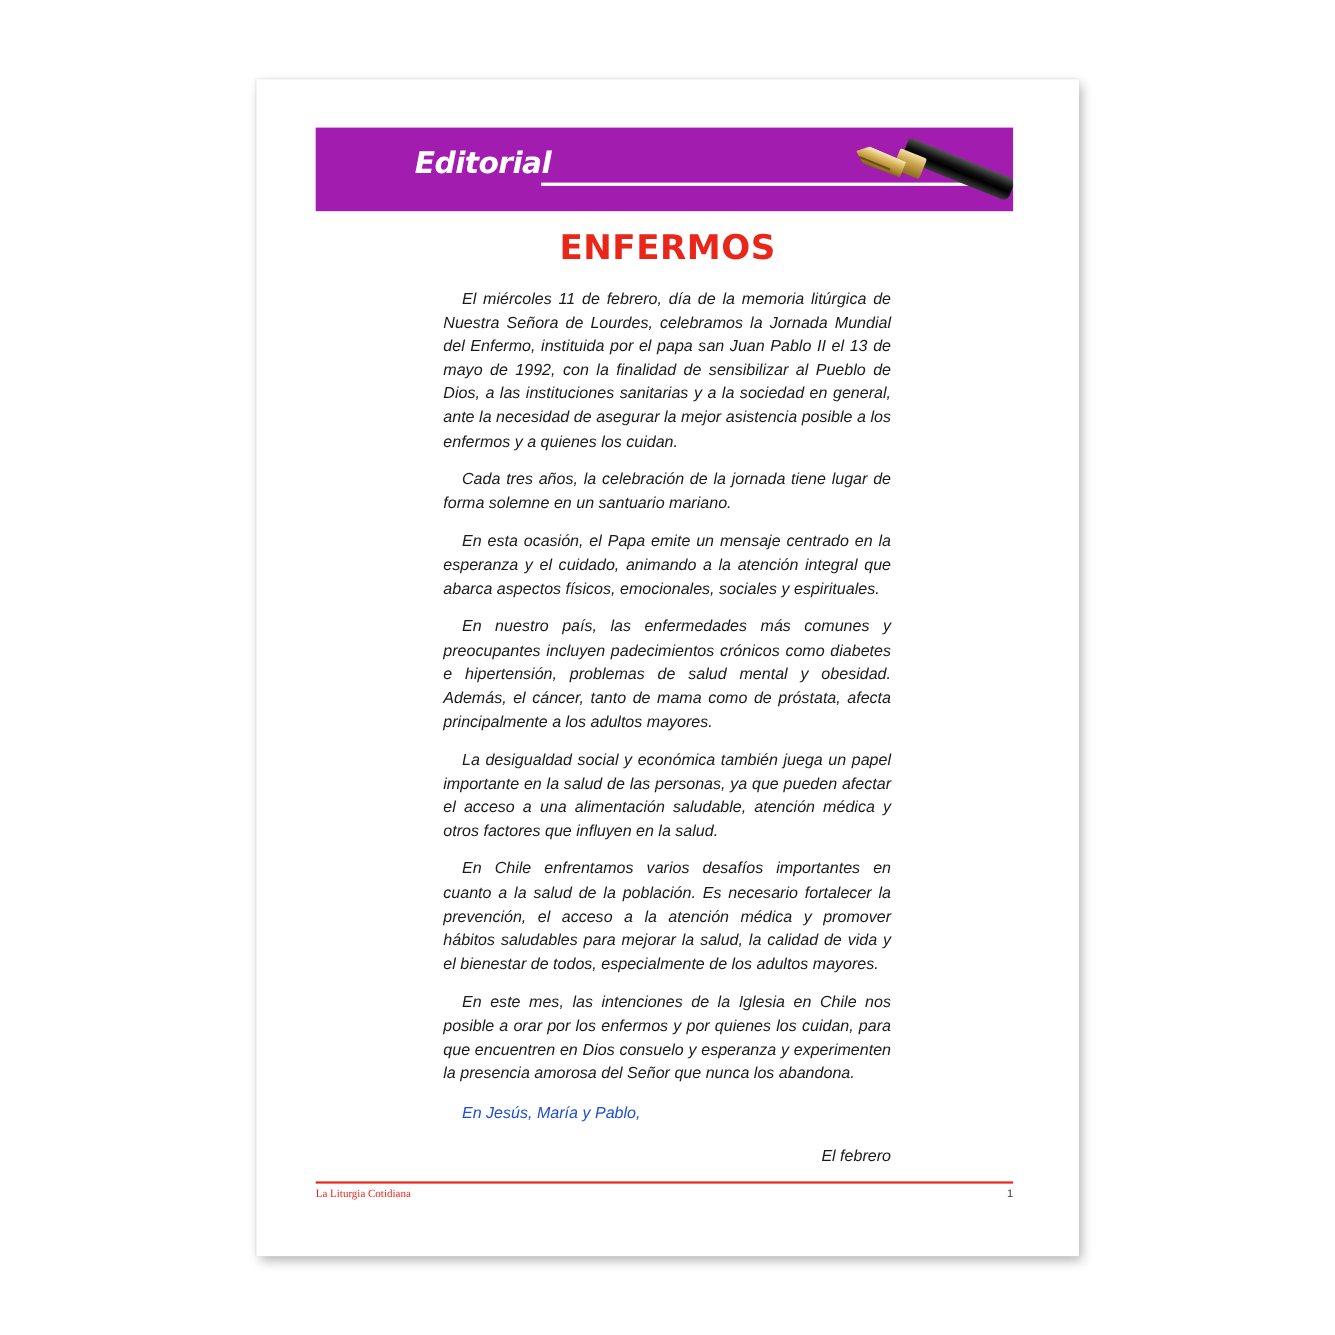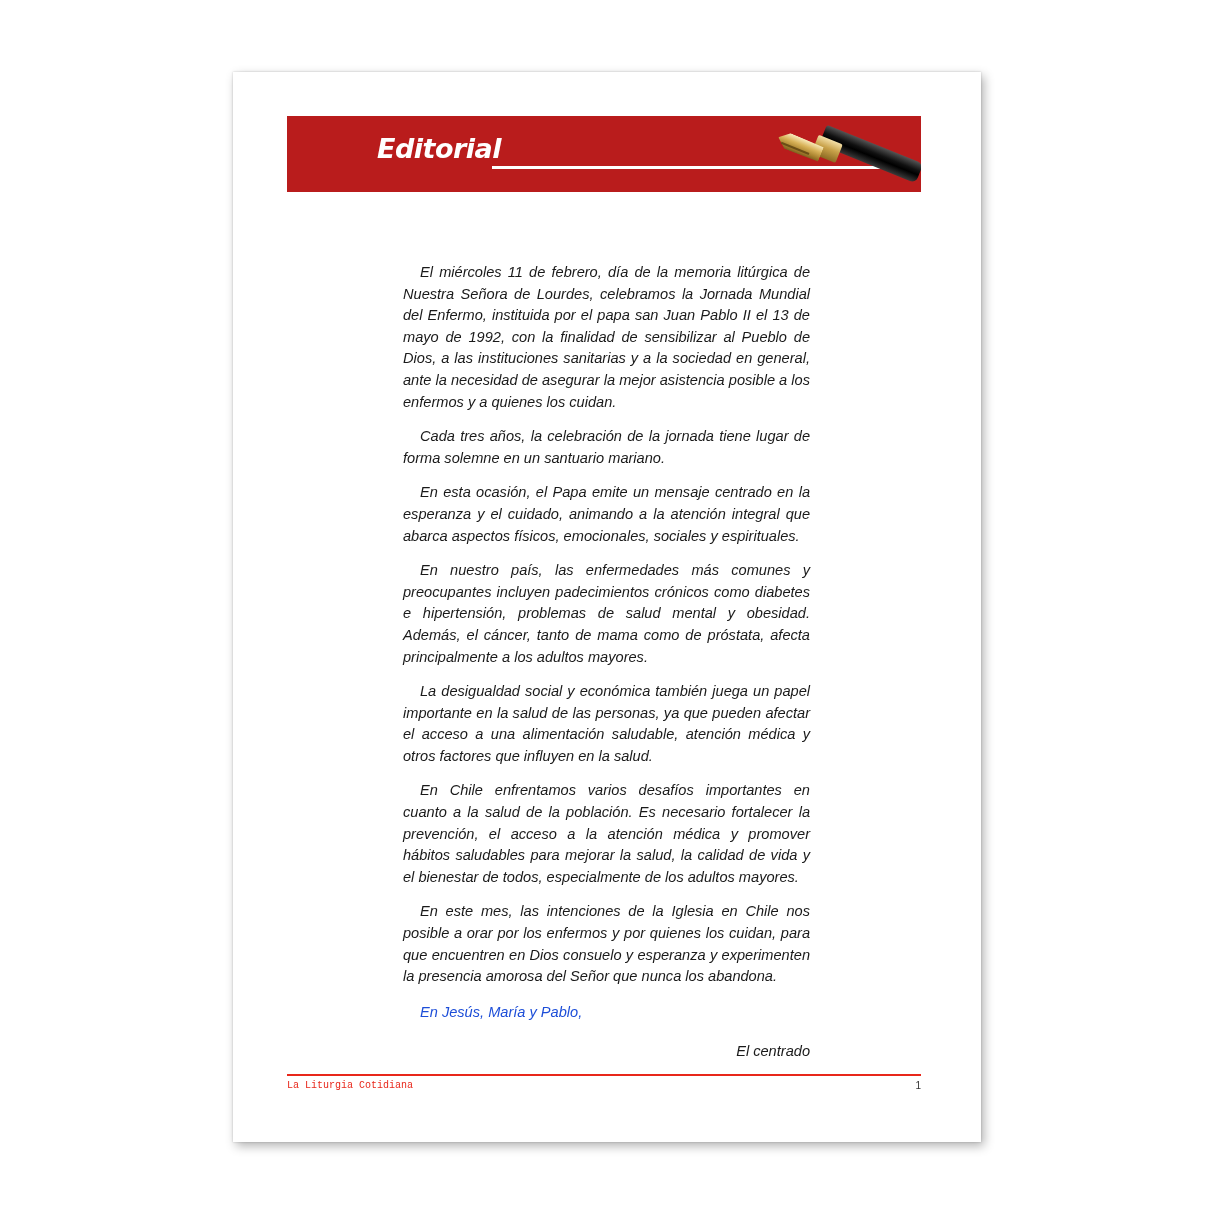--- a/index.html
+++ b/index.html
@@ -24,21 +24,21 @@
     box-shadow: 3px 4px 10px rgba(0,0,0,0.30), 0 0 2px rgba(0,0,0,0.20);
   }
 
   
   .masthead {
     position: absolute;
     left: 54px;
     top: 44px;
     width: 634px;
     height: 76px;
-    background: #b91c1c;
+    background: #a21caf;
     overflow: hidden;
   }
   .masthead-title {
     position: absolute;
     left: 90px;
     top: 17px;
     font-family: "DejaVu Sans", sans-serif;
     font-weight: bold;
     font-style: italic;
     font-size: 27px;
@@ -166,21 +166,21 @@
   }
   .footer-row {
     position: relative;
     margin-top: 4px;
     height: 16px;
   }
   .footer-left {
     position: absolute;
     left: 0;
     top: 0;
-    font-family: Liberation Mono, monospace;
+    font-family: Liberation Serif, serif;
     font-size: 10px;
     color: #e8271a;
   }
   .footer-right {
     position: absolute;
     right: 0;
     top: 0;
     font-family: "Liberation Sans", sans-serif;
     font-size: 10px;
     color: #333333;
@@ -195,31 +195,32 @@
     <div class="masthead-title">Editorial</div>
     <div class="masthead-rule"></div>
     <div class="pen">
       <div class="pen-body"></div>
       <div class="pen-band"></div>
       <div class="pen-nib"></div>
       <div class="pen-slit"></div>
     </div>
   </div>
 
+  <div class="article-title">ENFERMOS</div>
 
   <div class="body-col">
     <p class="para">El miércoles 11 de febrero, día de la memoria litúrgica de Nuestra Señora de Lourdes, celebramos la Jornada Mundial del Enfermo, instituida por el papa san Juan Pablo II el 13 de mayo de 1992, con la finalidad de sensibilizar al Pueblo de Dios, a las instituciones sanitarias y a la sociedad en general, ante la necesidad de asegurar la mejor asistencia posible a los enfermos y a quienes los cuidan.</p>
     <p class="para">Cada tres años, la celebración de la jornada tiene lugar de forma solemne en un santuario mariano.</p>
     <p class="para">En esta ocasión, el Papa emite un mensaje centrado en la esperanza y el cuidado, animando a la atención integral que abarca aspectos físicos, emocionales, sociales y espirituales.</p>
     <p class="para">En nuestro país, las enfermedades más comunes y preocupantes incluyen padecimientos crónicos como diabetes e hipertensión, problemas de salud mental y obesidad. Además, el cáncer, tanto de mama como de próstata, afecta principalmente a los adultos mayores.</p>
     <p class="para"> La desigualdad social y económica también juega un papel importante en la salud de las personas, ya que pueden afectar el acceso a una alimentación saludable, atención médica y otros factores que influyen en la salud.</p>
     <p class="para">En Chile enfrentamos varios desafíos importantes en cuanto a la salud de la población. Es necesario fortalecer la prevención, el acceso a la atención médica y promover hábitos saludables para mejorar la salud, la calidad de vida y el bienestar de todos, especialmente de los adultos mayores.</p>
     <p class="para">En este mes, las intenciones de la Iglesia en Chile nos posible a orar por los enfermos y por quienes los cuidan, para que encuentren en Dios consuelo y esperanza y experimenten la presencia amorosa del Señor que nunca los abandona.</p>
     <p class="sig">En Jesús, María y Pablo,</p>
-    <p class="sig-right">El centrado</p>
+    <p class="sig-right">El febrero</p>
   </div>
 
   <div class="footer">
     <div class="footer-rule"></div>
     <div class="footer-row">
       <div class="footer-left">La Liturgia Cotidiana</div>
       <div class="footer-right">1</div>
     </div>
   </div>
 

